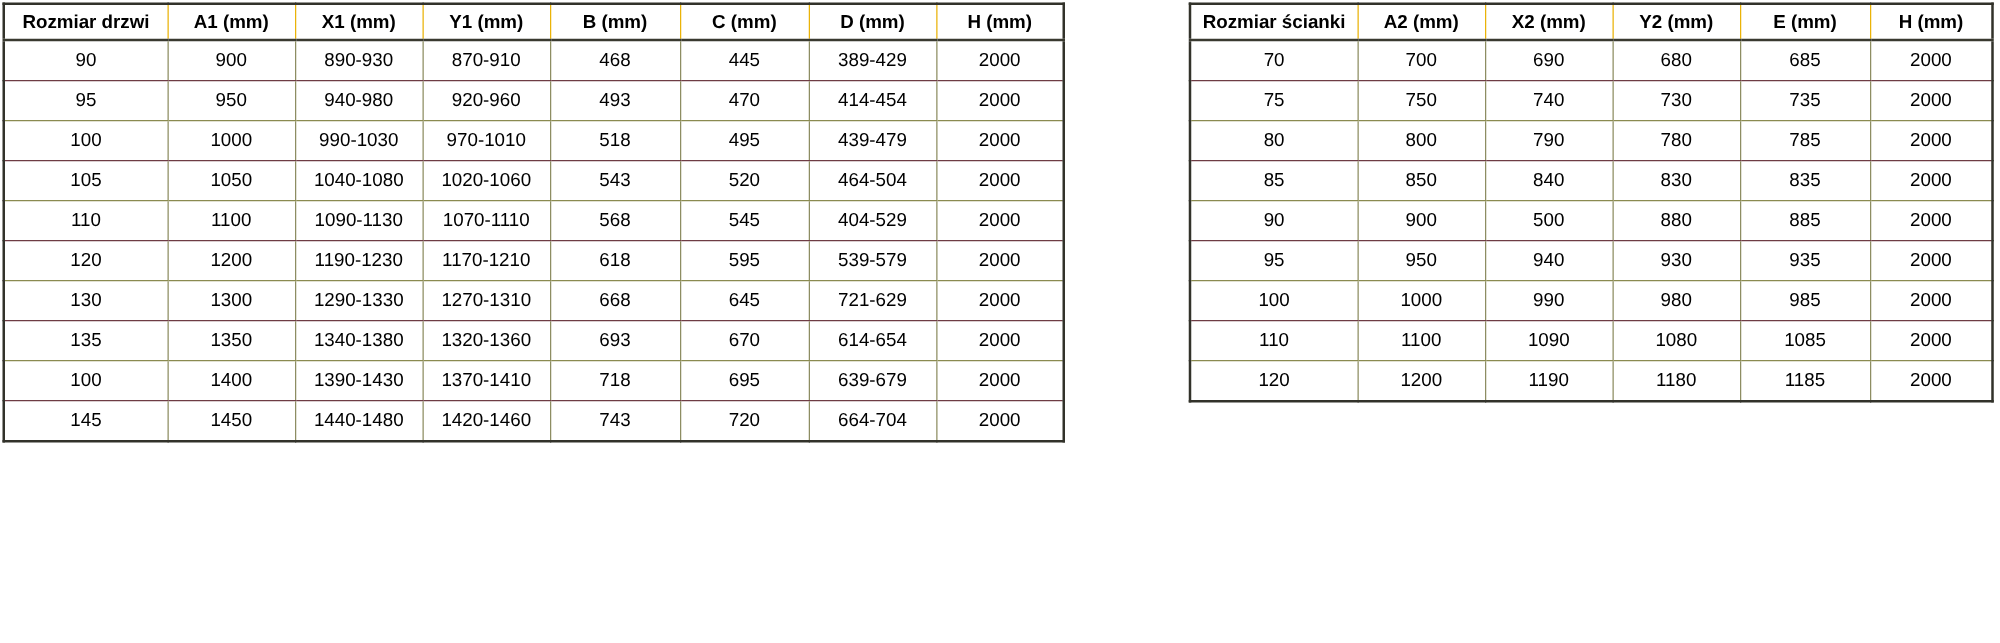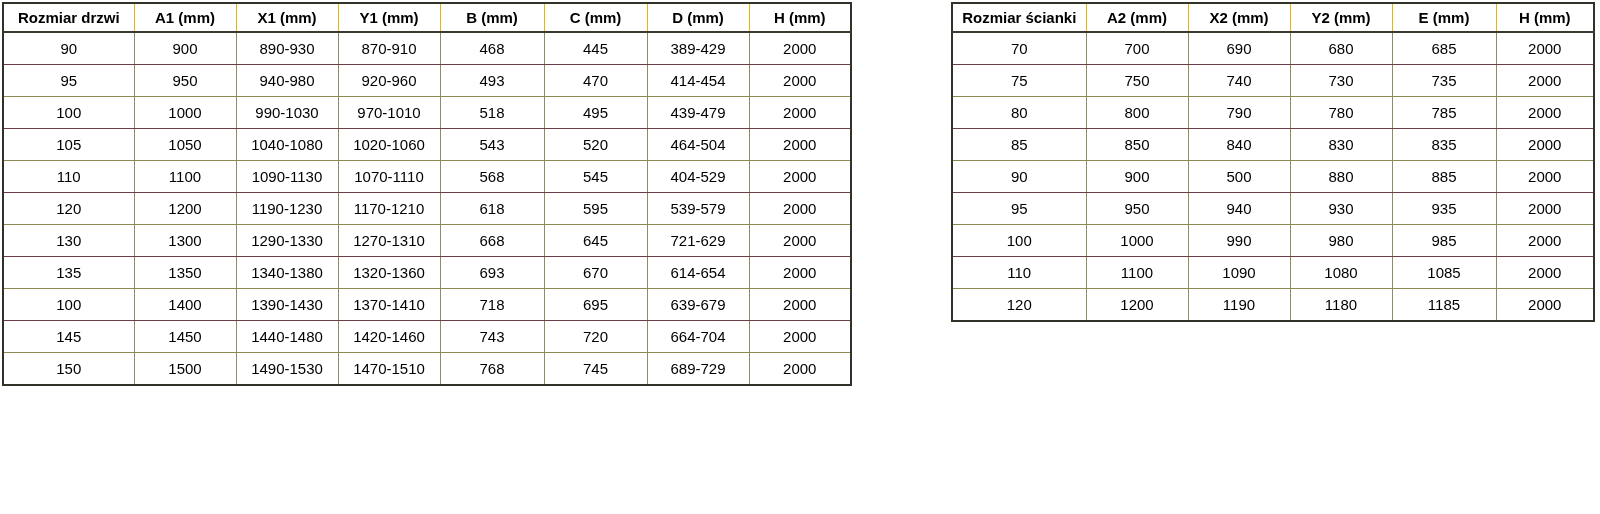--- a/index.html
+++ b/index.html
@@ -178,30 +178,20 @@
         <tr>
           <td>145</td>
           <td>1450</td>
           <td>1440-1480</td>
           <td>1420-1460</td>
           <td>743</td>
           <td>720</td>
           <td>664-704</td>
           <td>2000</td>
         </tr>
-        <tr>
-          <td>150</td>
-          <td>1500</td>
-          <td>1490-1530</td>
-          <td>1470-1510</td>
-          <td>768</td>
-          <td>745</td>
-          <td>689-729</td>
-          <td>2000</td>
-        </tr>
       </tbody>
     </table>
 
   <table class="spec-table right">
     <colgroup>
       <col style="width:134px">
       <col style="width:102px">
       <col style="width:102px">
       <col style="width:102px">
       <col style="width:104px">

